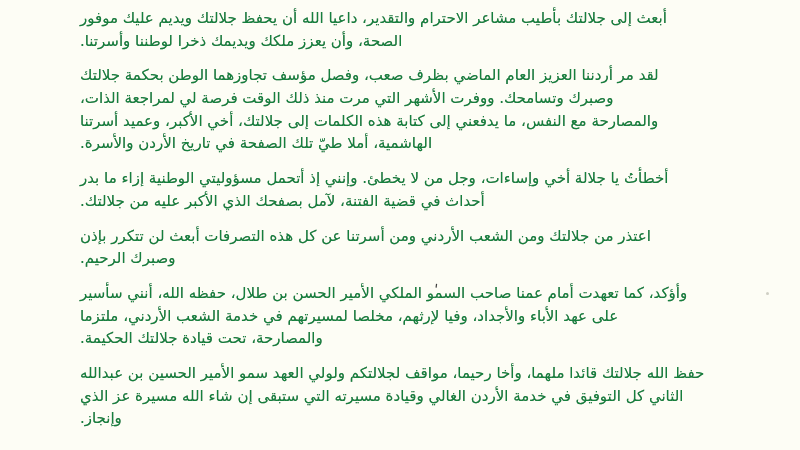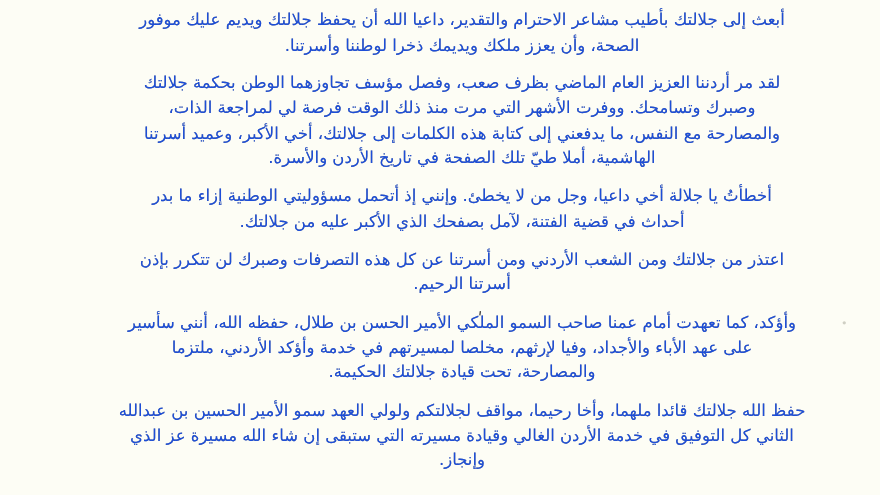--- a/index.html
+++ b/index.html
@@ -24,27 +24,27 @@
     box-sizing: border-box;
     padding: 7px 40px 0 80px;
     direction: rtl;
     color: #2d2d2d;
   }
   .para {
     margin: 0 0 12px 0;
   }
   .line {
     direction: rtl;
-    text-align: center;
+    text-align: left;
     white-space: nowrap;
     font-size: 15px;
     line-height: 22.7px;
     height: 22.7px;
     letter-spacing: 0px;
-    color: #1d4ed8;
+    color: #15803d;
     text-shadow: 0 0 0.6px rgba(70,70,70,0.55);
   }
   .stray-mark {
     position: absolute;
     left: 434px;
     top: 281px;
     font-size: 14px;
     color: #3a3a3a;
     transform: rotate(8deg);
   }
@@ -70,32 +70,32 @@
     </div>
 
     <div class="para">
       <div class="line">لقد مر أردننا العزيز العام الماضي بظرف صعب، وفصل مؤسف تجاوزهما الوطن بحكمة جلالتك</div>
       <div class="line">وصبرك وتسامحك. ووفرت الأشهر التي مرت منذ ذلك الوقت فرصة لي لمراجعة الذات،</div>
       <div class="line">والمصارحة مع النفس، ما يدفعني إلى كتابة هذه الكلمات إلى جلالتك، أخي الأكبر، وعميد أسرتنا</div>
       <div class="line">الهاشمية، أملا طيّ تلك الصفحة في تاريخ الأردن والأسرة.</div>
     </div>
 
     <div class="para">
-      <div class="line">أخطأتُ يا جلالة أخي داعيا، وجل من لا يخطئ. وإنني إذ أتحمل مسؤوليتي الوطنية إزاء ما بدر</div>
+      <div class="line">أخطأتُ يا جلالة أخي وإساءات، وجل من لا يخطئ. وإنني إذ أتحمل مسؤوليتي الوطنية إزاء ما بدر</div>
       <div class="line">أحداث في قضية الفتنة، لآمل بصفحك الذي الأكبر عليه من جلالتك.</div>
     </div>
 
     <div class="para">
-      <div class="line">اعتذر من جلالتك ومن الشعب الأردني ومن أسرتنا عن كل هذه التصرفات وصبرك لن تتكرر بإذن</div>
-      <div class="line">أسرتنا الرحيم.</div>
+      <div class="line">اعتذر من جلالتك ومن الشعب الأردني ومن أسرتنا عن كل هذه التصرفات أبعث لن تتكرر بإذن</div>
+      <div class="line">وصبرك الرحيم.</div>
     </div>
 
     <div class="para">
       <div class="line">وأؤكد، كما تعهدت أمام عمنا صاحب السمو الملكي الأمير الحسن بن طلال، حفظه الله، أنني سأسير</div>
-      <div class="line">على عهد الأباء والأجداد، وفيا لإرثهم، مخلصا لمسيرتهم في خدمة وأؤكد الأردني، ملتزما</div>
+      <div class="line">على عهد الأباء والأجداد، وفيا لإرثهم، مخلصا لمسيرتهم في خدمة الشعب الأردني، ملتزما</div>
       <div class="line">والمصارحة، تحت قيادة جلالتك الحكيمة.</div>
     </div>
 
     <div class="para">
       <div class="line">حفظ الله جلالتك قائدا ملهما، وأخا رحيما، مواقف لجلالتكم ولولي العهد سمو الأمير الحسين بن عبدالله</div>
       <div class="line">الثاني كل التوفيق في خدمة الأردن الغالي وقيادة مسيرته التي ستبقى إن شاء الله مسيرة عز الذي</div>
       <div class="line">وإنجاز.</div>
     </div>
 
   </div>

